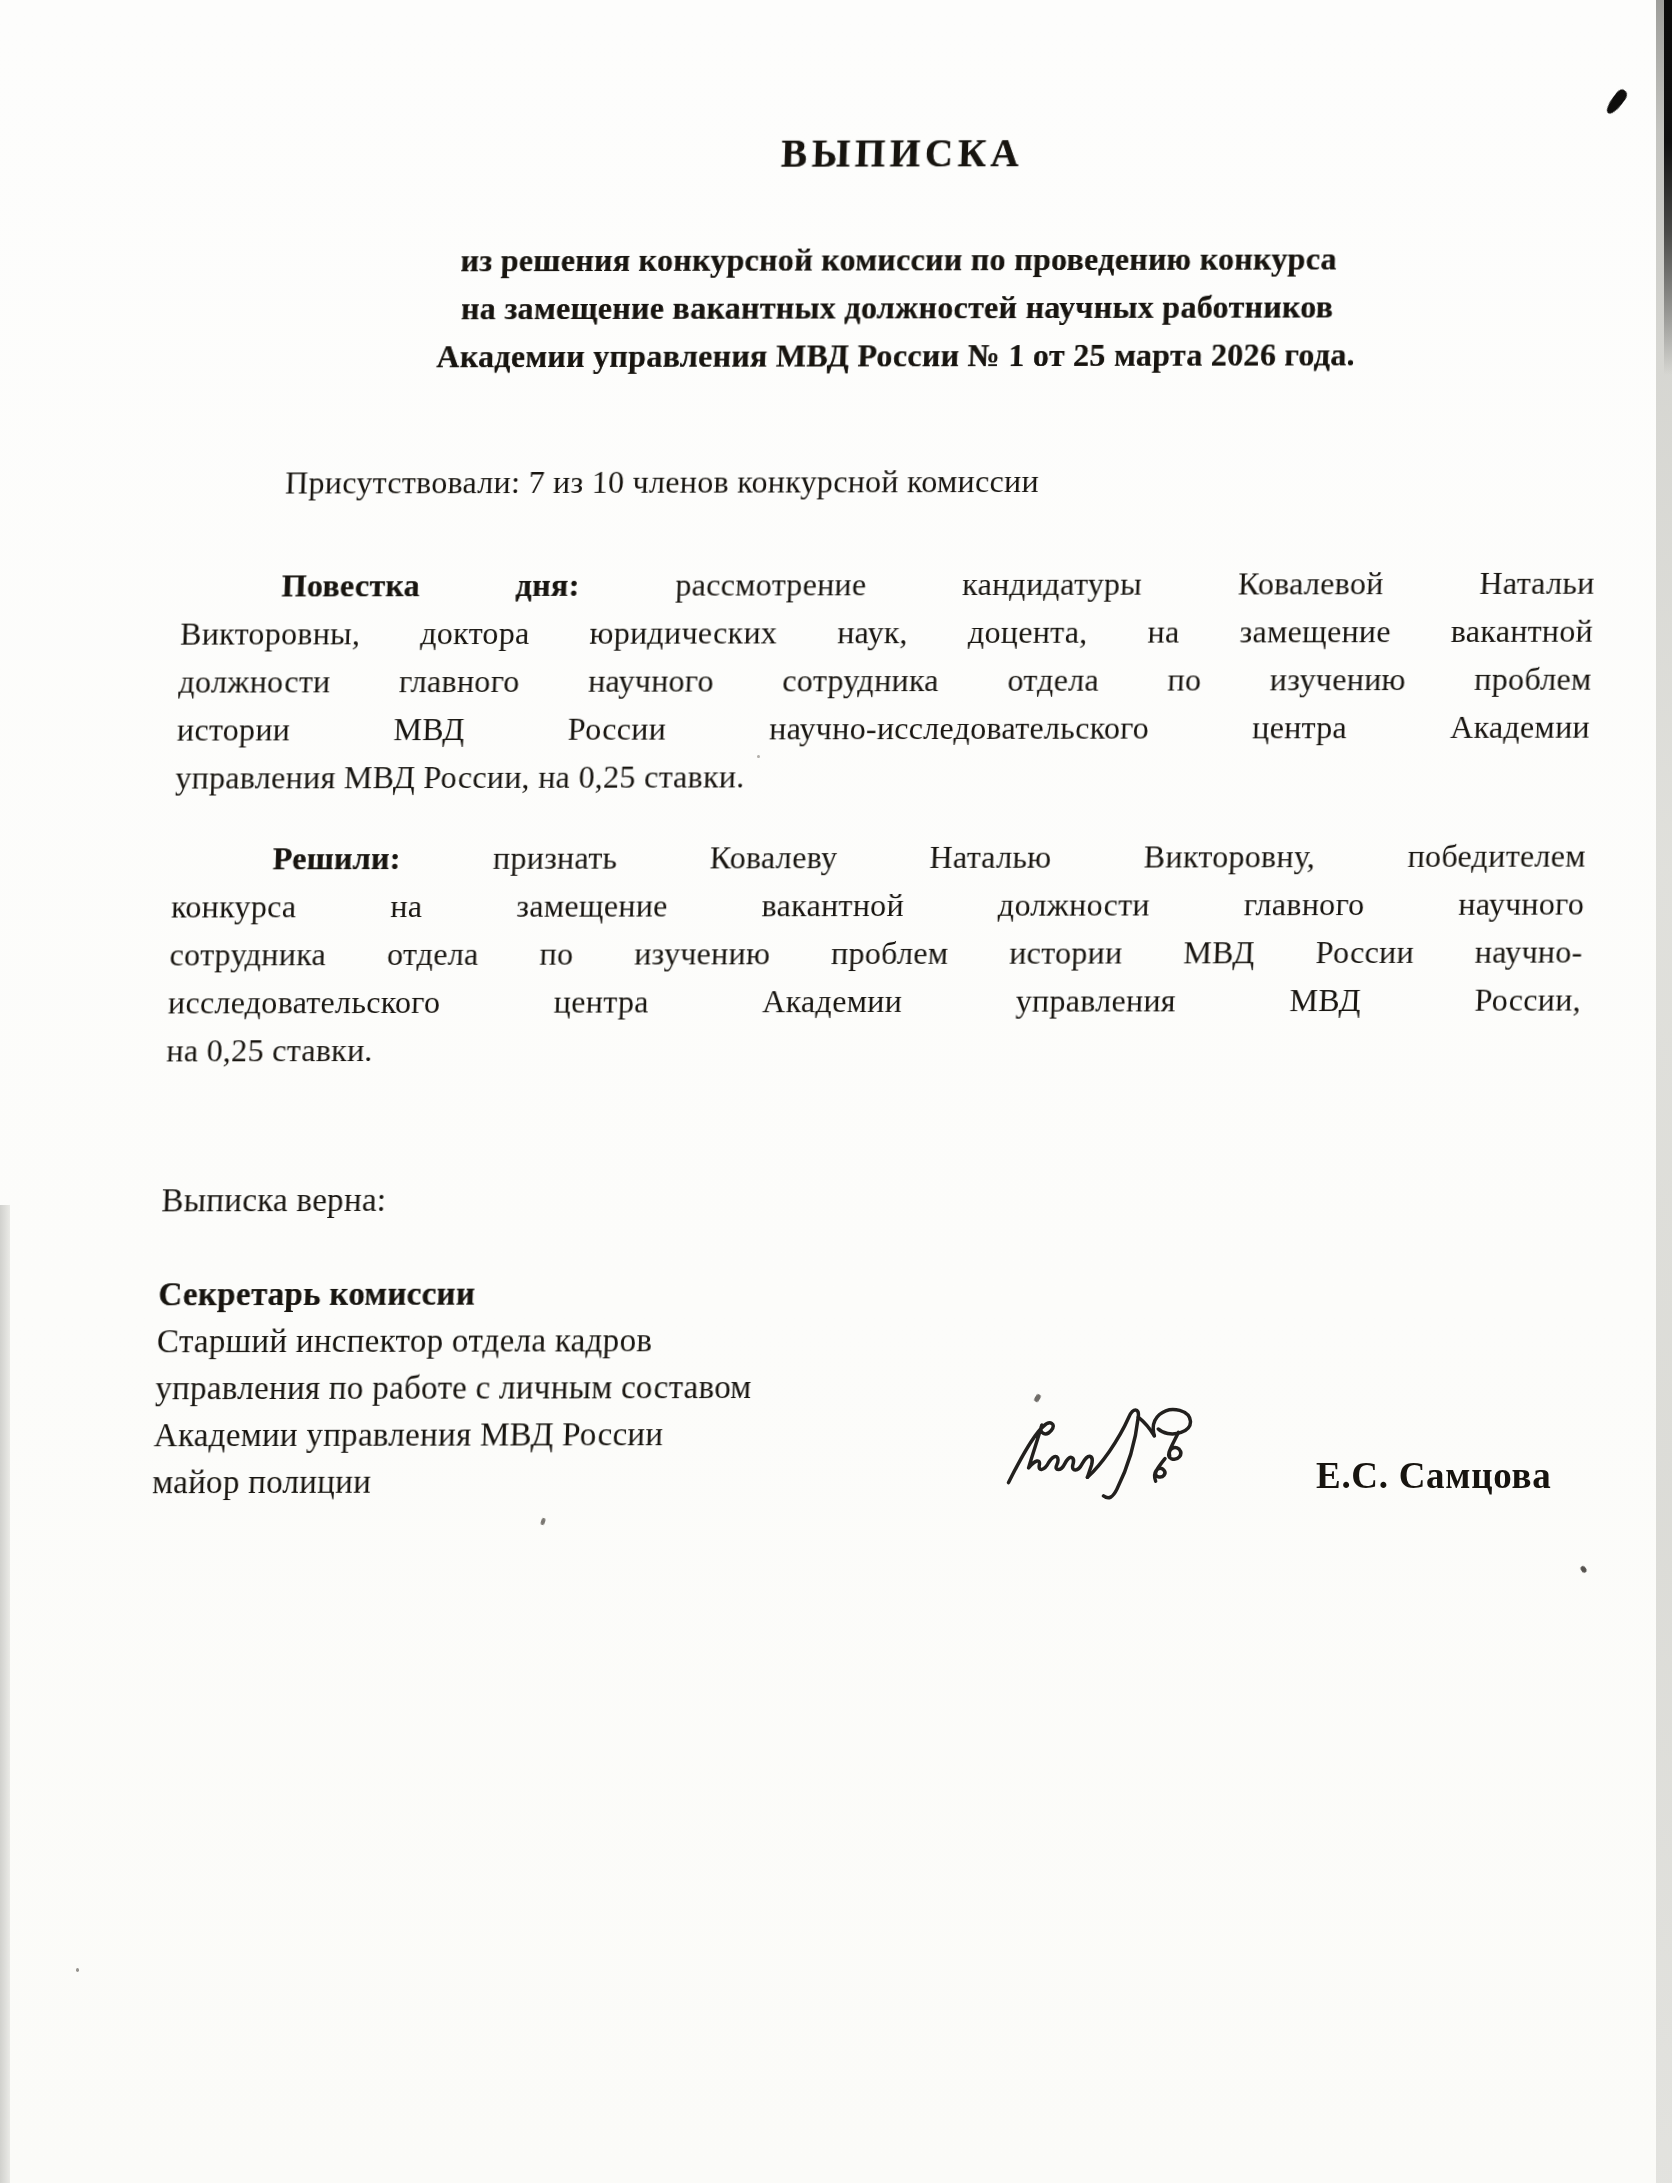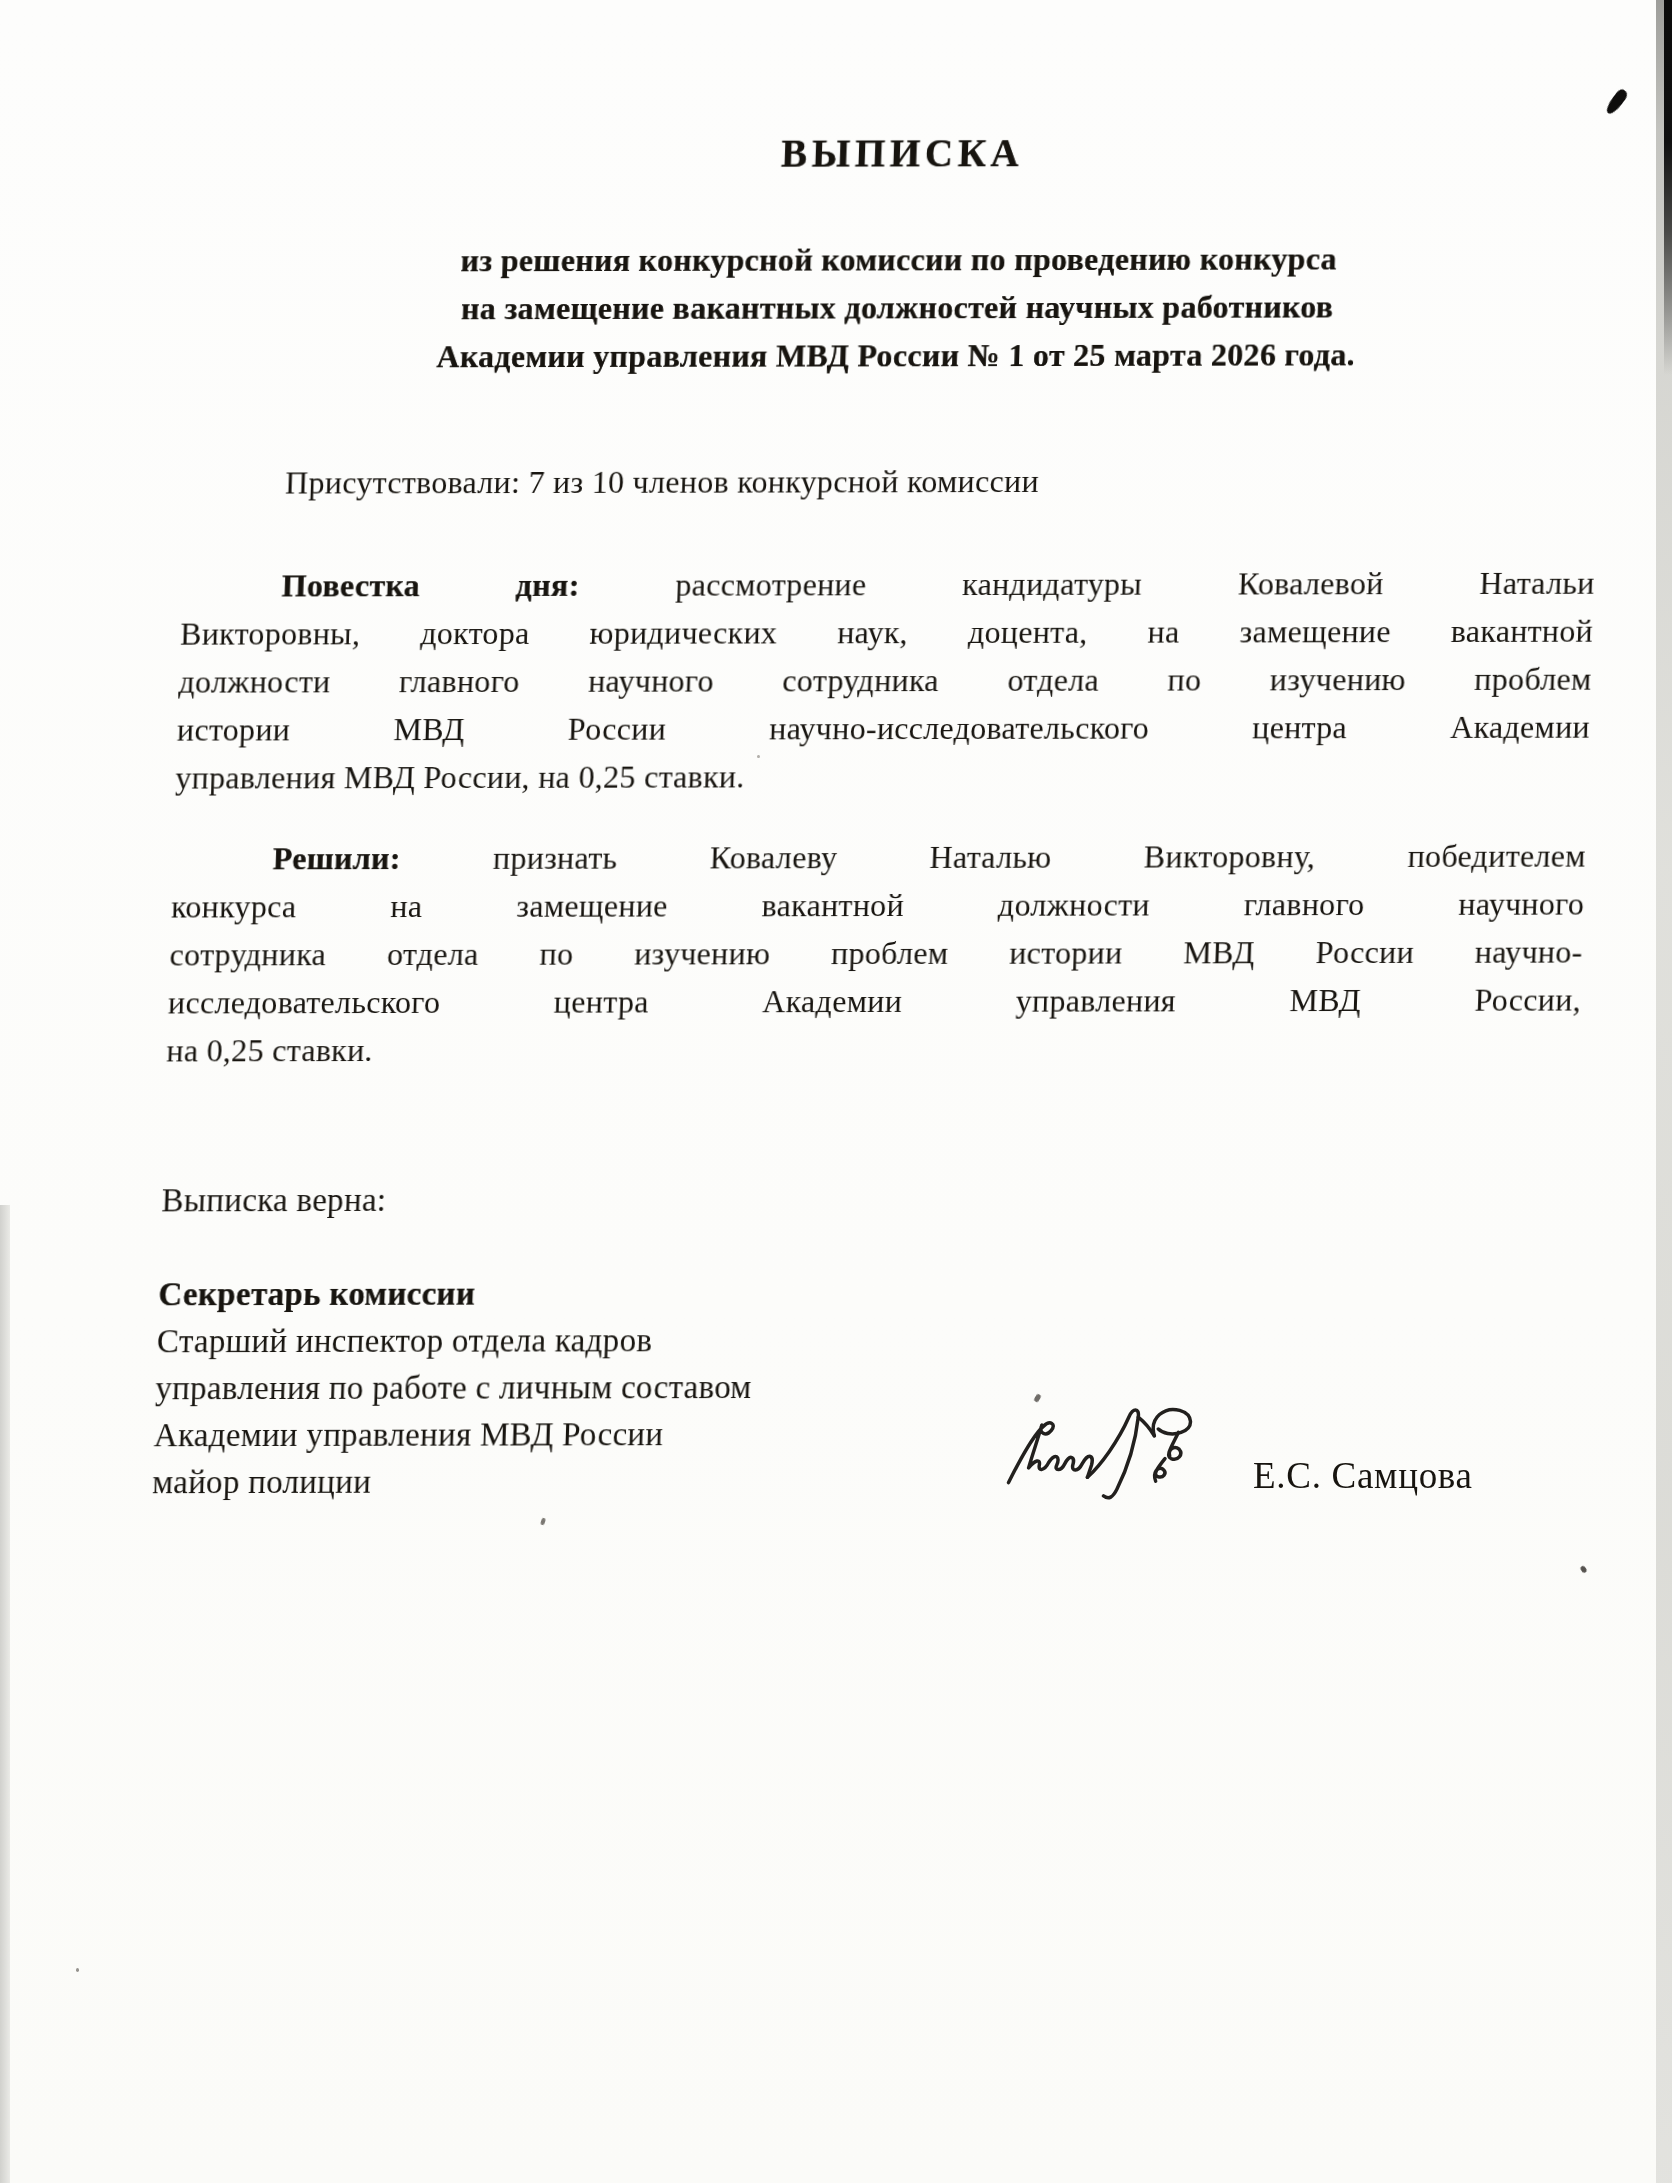--- a/index.html
+++ b/index.html
@@ -46,22 +46,22 @@
   .certification{margin-top:102px;font-size:33px;line-height:48px;letter-spacing:0.3px;}
   .sigblock{margin-top:47px;}
   .sigrole{
     font-size:33px;line-height:47px;font-weight:700;letter-spacing:0.3px;
     text-shadow:0 0 0.5px rgba(20,18,14,.7);
   }
   .sigline{font-size:33px;line-height:47px;letter-spacing:0.3px;}
   
   .scribble{position:absolute;left:1003px;top:1401px;filter:blur(0.3px);}
   .signer-name{
-    position:absolute;left:1253px;top:1455px;
-    font-size:37px;line-height:42px;letter-spacing:0.7px;filter:blur(0.3px);
+    position:absolute;left:1316px;top:1455px;
+    font-size:37px;line-height:42px;letter-spacing:0.7px;filter:blur(0.3px);font-weight:bold;
   }
   
   .edge-right{
     position:absolute;right:0;top:0;width:17.4px;height:100%;
     background:linear-gradient(180deg,#8d8d89 0%,#b9b9b4 6%,#cfcfca 16%,#dbdbd6 40%,#d6d6d1 70%,#dededa 100%);
     opacity:.85;
   }
   .edge-right-dark{
     position:absolute;right:0;top:0;width:8.7px;height:375px;
     background:linear-gradient(180deg,#0b0b0b 0%,#111 38%,#4a4a48 62%,rgba(120,120,118,0) 100%);

